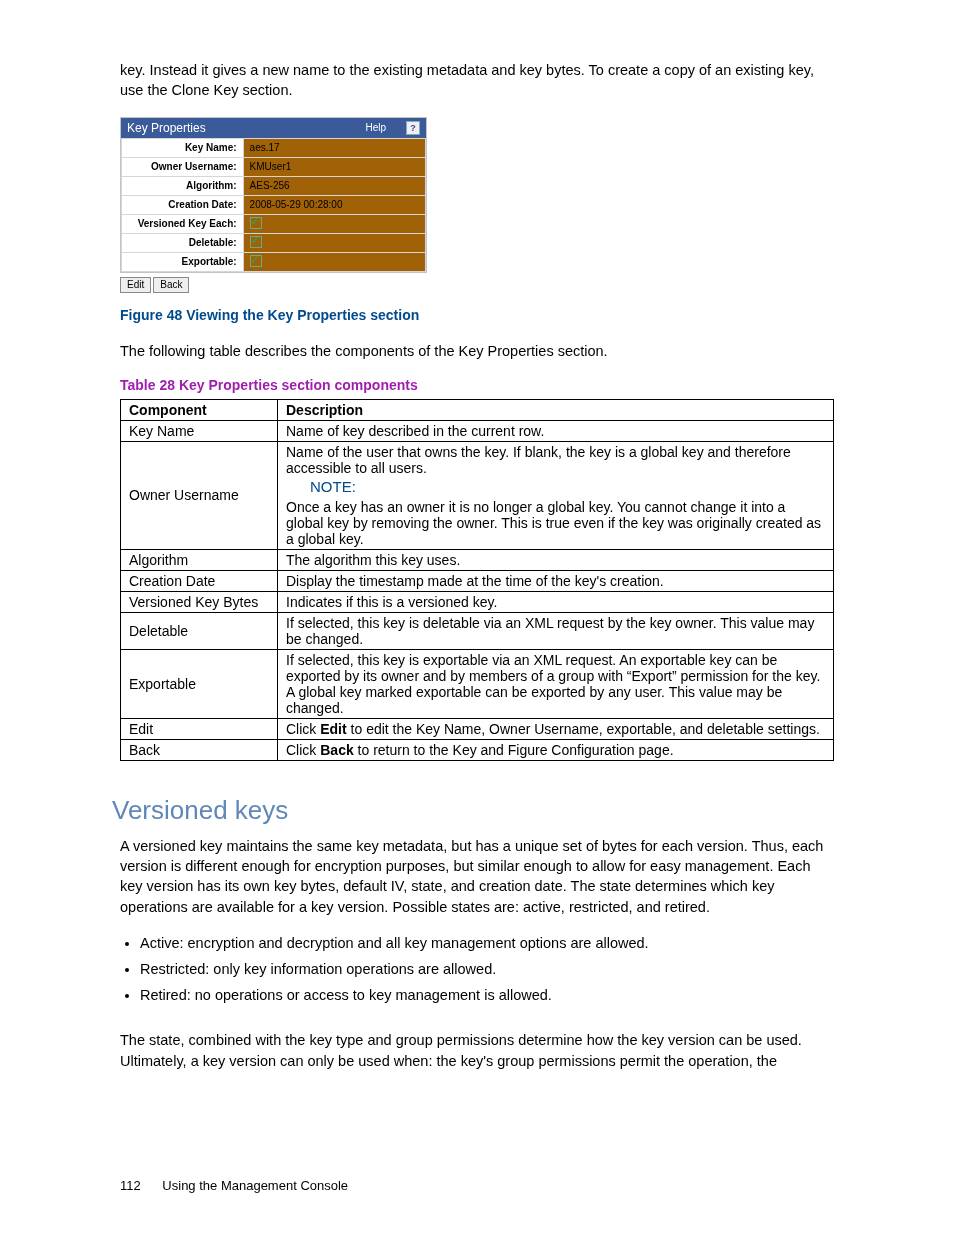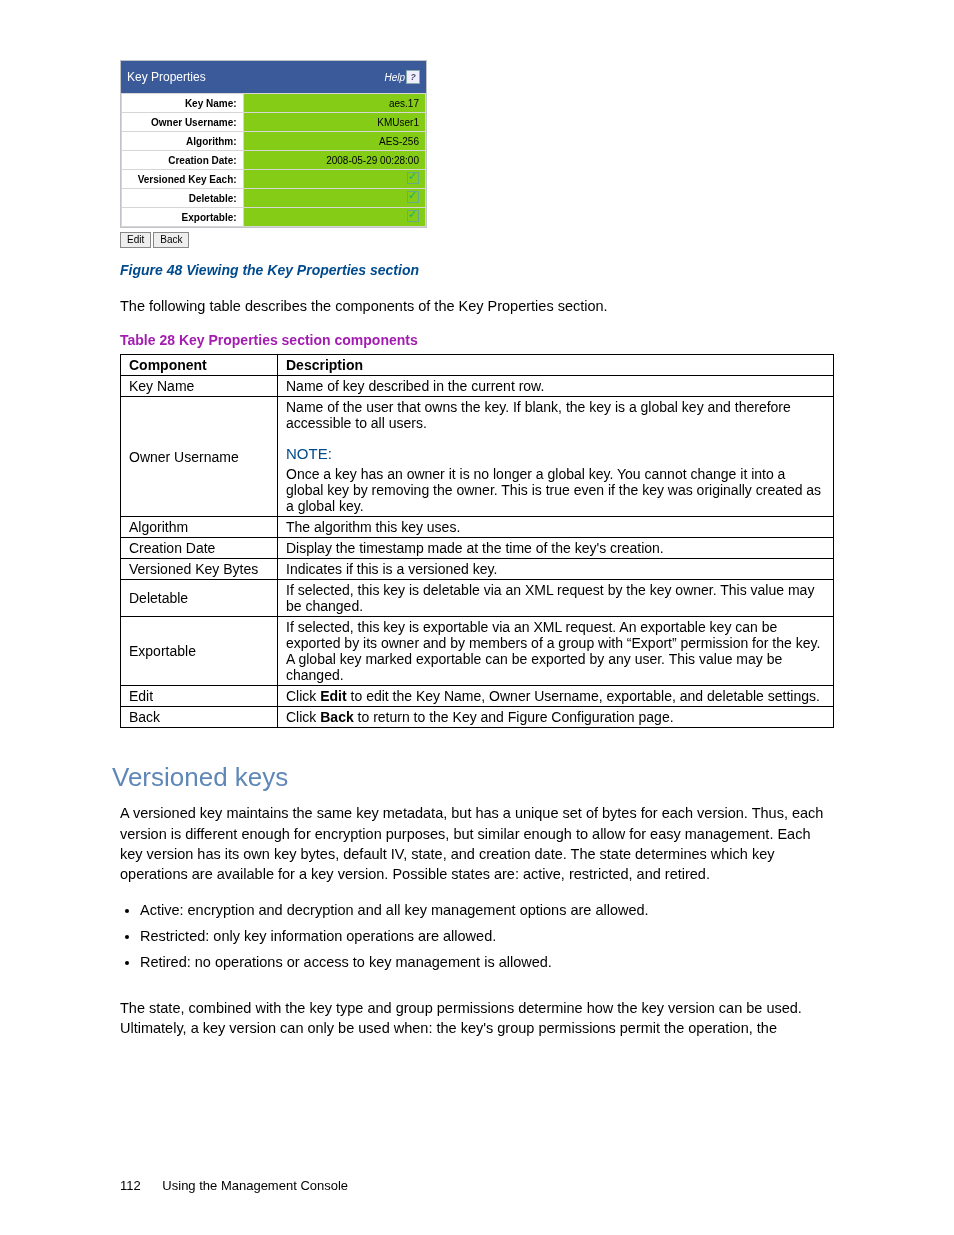--- a/index.html
+++ b/index.html
@@ -23,30 +23,29 @@
   
   .kp-panel {
     width: 305px;
     border: 1px solid #c0c4c8;
     margin-bottom: 4px;
   }
   .kp-header {
     background: #3a5a9a;
     color: #fff;
     font-size: 12px;
-    padding: 9px 6px;
+    padding: 3px 6px;
     display: flex;
     justify-content: space-between;
   }
   .kp-help {
     display: flex;
     align-items: center;
-    gap: 1px;
+    gap: 20px;
     font-size: 10px;
-    font-style: italic;
   }
   .kp-help-icon {
     width: 12px;
     height: 12px;
     border: 1px solid #8aa;
     background: #eef;
     color: #446;
     font-size: 9px;
     line-height: 12px;
     text-align: center;
@@ -62,22 +61,21 @@
     padding: 2px 6px;
     height: 14px;
   }
   .kp-label {
     text-align: right;
     font-weight: bold;
     width: 40%;
     background: #fff;
   }
   .kp-value {
-    background: #84cc16;
-    text-align: right;
+    background: #a16207;
   }
   .kp-check {
     width: 10px;
     height: 10px;
     border: 1px solid #6a8;
     display: inline-block;
     position: relative;
   }
   .kp-check::after {
     content: "✓";
@@ -97,21 +95,20 @@
     padding: 0 6px;
     border: 1px solid #888;
     background: #eee;
     line-height: 14px;
   }
   .fig-caption {
     color: #004b8d;
     font-weight: bold;
     font-size: 14px;
     margin: 14px 0 18px 0;
-    font-style: italic;
   }
   .tbl-caption {
     color: #a21caf;
     font-weight: bold;
     font-size: 14px;
     margin: 14px 0 6px 0;
   }
   
   .comp-table {
     width: 100%;
@@ -123,22 +120,23 @@
     padding: 2px 8px;
     vertical-align: middle;
     text-align: left;
   }
   .comp-table th {
     font-weight: bold;
   }
   .note-label {
     color: #004b8d;
     font-size: 15px;
-  }
-  .owner-line1 { display:block; margin-bottom:14px; }
+    margin-left: 24px;
+  }
+  .owner-line1 { display:block; margin-bottom:2px; }
   .owner-line2 { display:block; margin-top:4px; }
   .section-heading {
     color: #5f87b7;
     font-size: 26px;
     font-weight: 300;
     margin: 34px 0 10px -8px;
   }
   ul.states {
     margin: 8px 0 24px 20px;
     padding: 0;
@@ -156,20 +154,21 @@
     font-size: 13px;
     margin-top: 28px;
   }
   .footer .pnum { margin-right: 18px; }
 </style>
 </head>
 <body>
 
 <div class="page">
 
+  <p class="body-text">key. Instead it gives a new name to the existing metadata and key bytes. To create a copy of an existing key, use the Clone Key section.</p>
 
   <div class="kp-panel">
     <div class="kp-header">
       <span>Key Properties</span>
       <span class="kp-help">
         <span>Help</span>
         <span class="kp-help-icon">?</span>
       </span>
     </div>
     <table class="kp-body-table">

